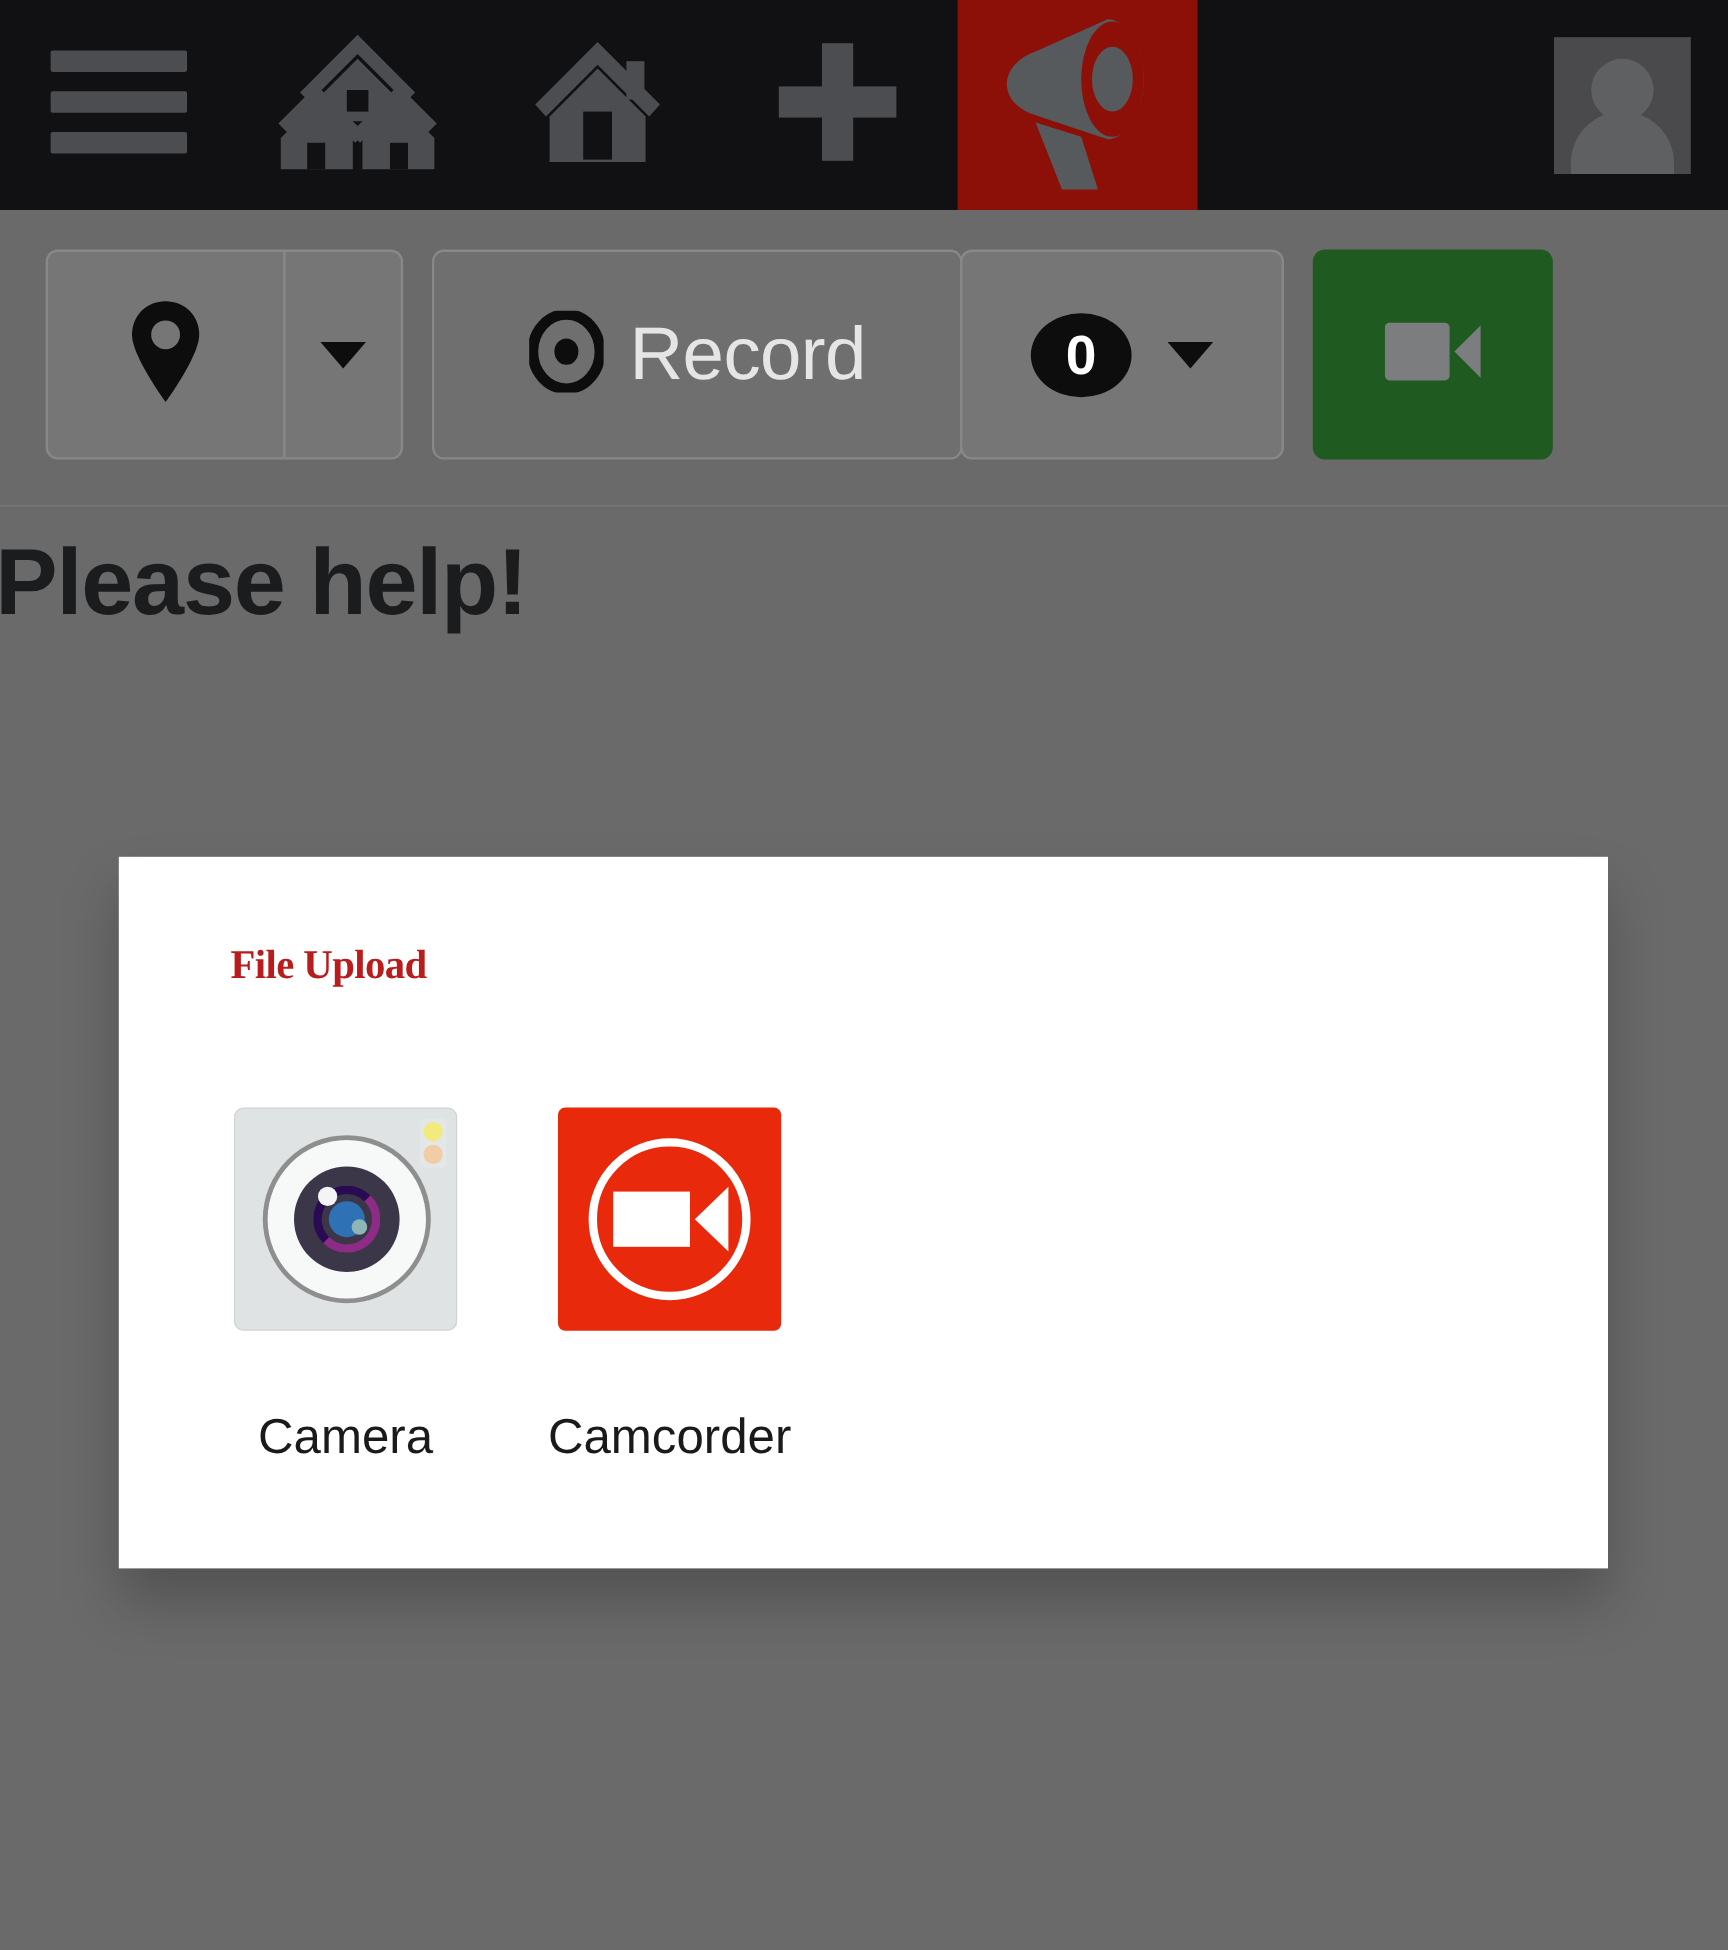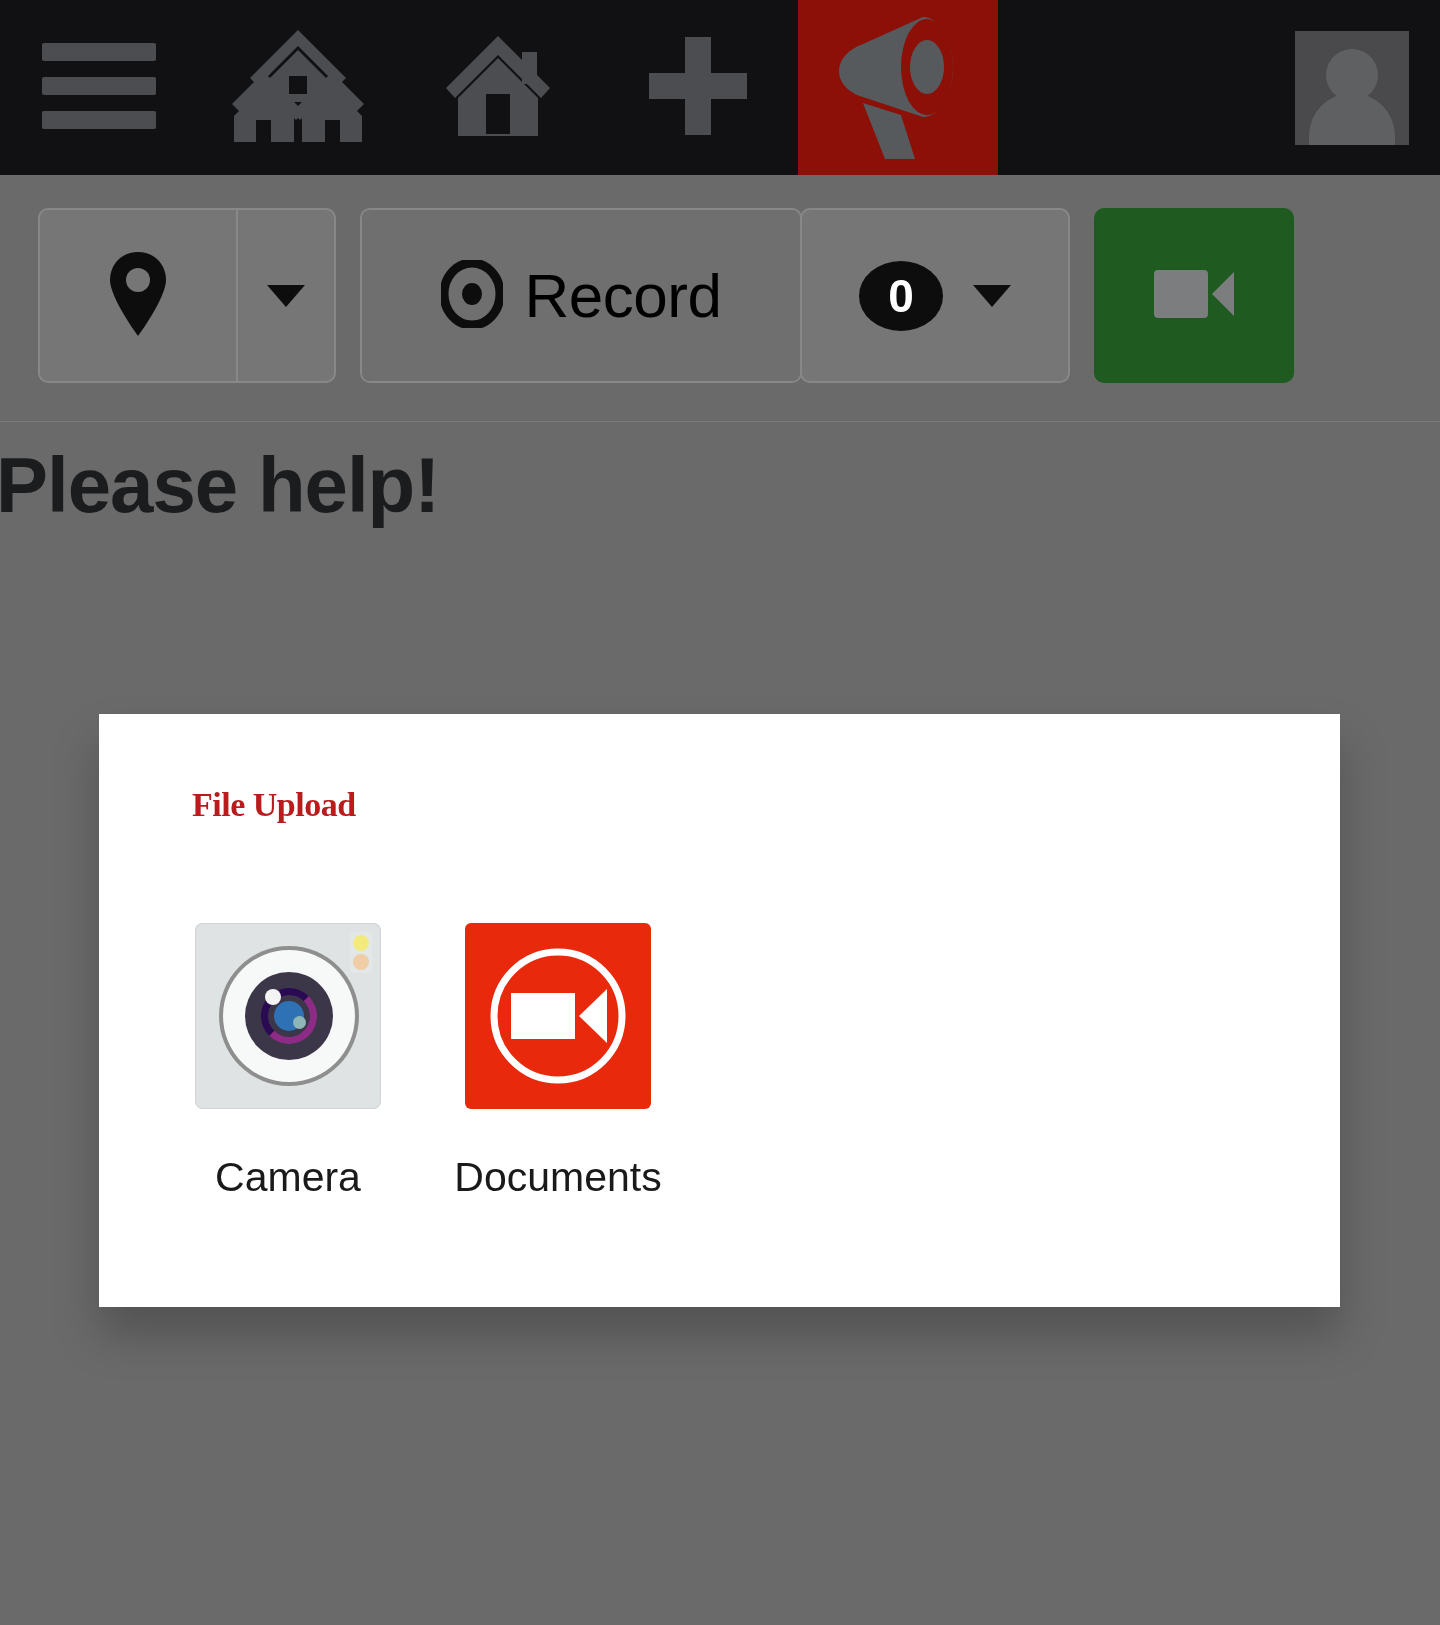--- a/index.html
+++ b/index.html
@@ -104,21 +104,21 @@
   }
   .grp-seg + .grp-seg { border-left: 2px solid #888; }
 
   .seg-pin { width: 196px; }
   .seg-caret { width: 98px; }
   .seg-record { width: 438px; gap: 22px; background: #6f6f6f; }
   .seg-count { width: 266px; gap: 30px; }
 
   .record-label {
     font-size: 62px;
-    color: #000000;
+    color: #e5e5e5;
     font-weight: 400;
     letter-spacing: -0.5px;
     white-space: nowrap;
   }
 
   .caret {
     width: 0; height: 0;
     border-left: 19px solid transparent;
     border-right: 19px solid transparent;
     border-top: 22px solid #0d0d0d;
@@ -191,21 +191,21 @@
     flex-direction: column;
     align-items: center;
     width: 192px;
   }
   .choice .tile {
     width: 192px; height: 192px;
     display: flex; align-items: center; justify-content: center;
     position: relative;
   }
   .choice .label {
-    margin-top: 42px;
+    margin-top: 62px;
     font-size: 41px;
     color: #1a1a1a;
     white-space: nowrap;
   }
 
   
   .ic-camera {
     width: 186px; height: 186px;
     background: #dfe3e4;
     border-radius: 8px;
@@ -453,20 +453,20 @@
       <div class="choice">
         <div class="tile">
           <div class="ic-camcorder">
             <svg width="150" height="150" viewBox="0 0 150 150">
               <circle cx="75" cy="75" r="64" fill="none" stroke="#ffffff" stroke-width="7"></circle>
               <rect x="28" y="52" width="64" height="46" fill="#ffffff"></rect>
               <path d="M96 75 L124 48 L124 102 Z" fill="#ffffff"></path>
             </svg>
           </div>
         </div>
-        <div class="label">Documents</div>
+        <div class="label">Camcorder</div>
       </div>
 
 
     </div>
   </div>
 
 </div>
 
 </body></html>

